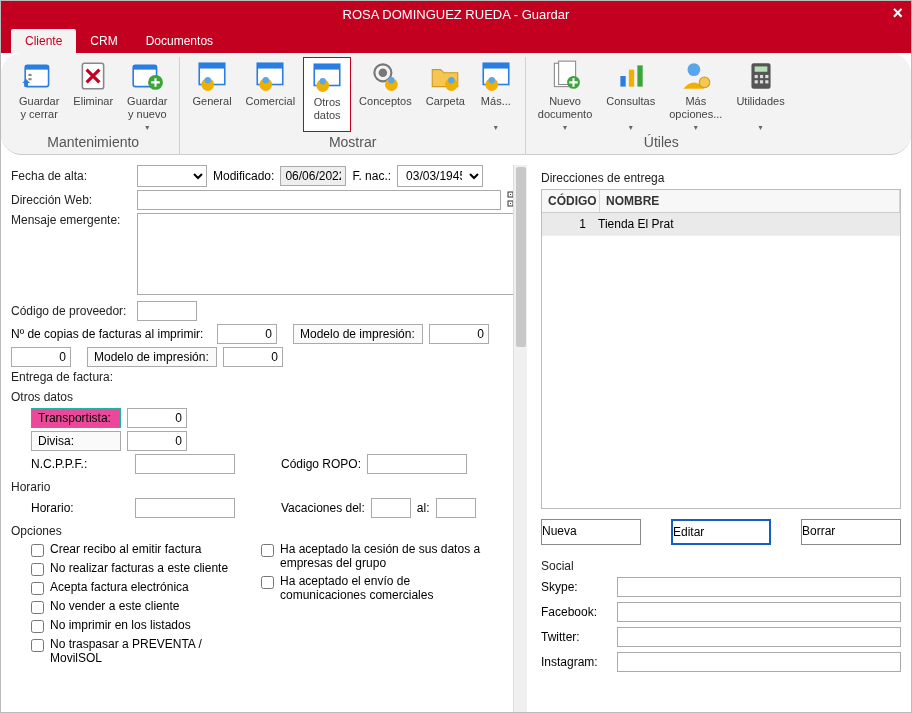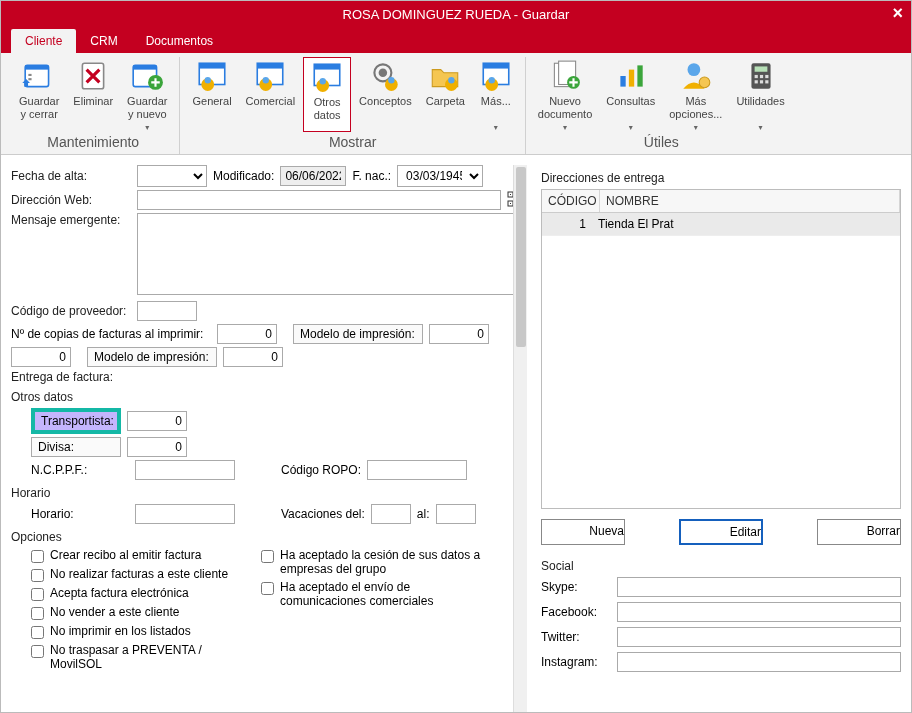--- a/index.html
+++ b/index.html
@@ -9,21 +9,21 @@
 .titlebar { background: #c40020; height: 26px; display: flex; align-items: center; justify-content: center; position: relative; }
 .titlebar .title { color: #fff; font-size: 13px; }
 .titlebar .close { position: absolute; right: 8px; top: 2px; color: #fff; font-size: 18px; font-weight: bold; cursor: pointer; }
 
 
 .tabstrip { background: #c40020; height: 26px; display: flex; align-items: flex-end; padding-left: 10px; }
 .tabstrip .tab { color: #fff; padding: 5px 14px; cursor: pointer; font-size: 12px; }
 .tabstrip .tab.active { background: #f3f3f3; color: #c40020; border-top-left-radius: 2px; border-top-right-radius: 2px; margin-top: 8px; }
 
 
-.ribbon { background: #f3f3f3; border-bottom: 1px solid #ccc; padding: 4px 6px 0 6px; display: flex; }
+.ribbon { background: #f3f3f3; border-bottom: 1px solid #ccc; padding: 4px 6px 0 6px; display: flex; border-radius: 21px; }
 .ribbon-group { display: flex; flex-direction: column; align-items: center; border-right: 1px solid #d0d0d0; padding: 0 6px; }
 .ribbon-group:last-child { border-right: none; }
 .ribbon-buttons { display: flex; gap: 2px; }
 .ribbon-btn { display: flex; flex-direction: column; align-items: center; padding: 2px 6px 0 6px; min-width: 44px; cursor: pointer; text-align: center; line-height: 1.15; }
 .ribbon-btn.active { background: #fff; border: 1px solid #c40020; }
 .ribbon-btn .ricon { width: 34px; height: 34px; margin-bottom: 2px; }
 .ribbon-btn .ricon svg { width: 34px; height: 34px; }
 .ribbon-btn .rlabel { font-size: 11px; color: #444; min-height: 28px; }
 .ribbon-btn .dd { font-size: 8px; color: #666; }
 .ribbon-group-label { font-size: 14px; color: #555; padding: 2px 0 4px 0; }
@@ -44,30 +44,30 @@
 .indent { margin-left: 20px; }
 
 .num { text-align: right; width: 60px; }
 .mini { width: 60px; }
 
 .checkbox-row { display: flex; align-items: flex-start; gap: 6px; margin-bottom: 4px; }
 .checkbox-row input { margin-top: 2px; }
 
 
 .grid-container { border: 1px solid #bcbcbc; height: 320px; display: flex; flex-direction: column; }
-.grid-header { display: flex; background: #f7f7f7; border-bottom: 1px solid #ccc; }
+.grid-header { display: flex; background: #f7f7f7; border-bottom: 1px solid #ccc; font-weight: bold; }
 .grid-header .gh { padding: 4px 6px; border-right: 1px solid #d6d6d6; font-size: 12px; color: #333; }
 .grid-body { flex: 1; overflow-y: auto; }
 .grid-row { display: flex; border-bottom: 1px solid #eee; background: #eaeaea; }
 .grid-row .gc { padding: 4px 6px; }
 .gc-code { width: 50px; text-align: right; }
 .gc-name { flex: 1; }
 
 .btnrow { display: flex; gap: 18px; margin-top: 10px; justify-content: space-between; }
-.stdbtn { border: 1px solid #888; background: #fff; padding: 4px 0; width: 84px; text-align: right; cursor: pointer; }
+.stdbtn { border: 1px solid #888; background: #fff; padding: 4px 0; width: 100px; text-align: left; cursor: pointer; }
 .stdbtn.primary { border: 2px solid #1560bd; }
 
 .social-row { display: flex; align-items: center; margin-bottom: 5px; gap: 6px; }
 .social-row .slbl { width: 70px; }
 .social-row input { flex: 1; }
 
 .fake-scroll { position: absolute; right: 0; top: 0; bottom: 0; width: 14px; background: #f0f0f0; border-left: 1px solid #ddd; }
 .fake-scroll .thumb { width: 10px; margin: 2px auto; background: #c8c8c8; height: 180px; border-radius: 2px; }
 </style>
 </head>
@@ -293,21 +293,21 @@
       <input type="text" class="num" value="0" style="">
     </div>
 
     <div class="form-row">
       <span class="lbl">Entrega de factura:</span>
     </div>
 
     <div class="section-title">Otros datos</div>
 
     <div class="form-row indent">
-      <span style="border:4px solid #14b8a6;padding:2px 6px;width:90px;background:#c4b5fd">Transportista:</span>
+      <span style="border:1px solid #14b8a6;padding:2px 6px;width:90px;background:#ec4899">Transportista:</span>
       <input type="text" class="num" value="0" style="">
     </div>
     <div class="form-row indent">
       <span style="border:1px solid #aaa;padding:2px 6px;width:90px;background:#fafafa">Divisa:</span>
       <input type="text" class="num" value="0" style="">
     </div>
     <div class="form-row indent">
       <span style="width:98px">N.C.P.P.F.:</span>
       <input type="text" style="width: 100px;">
       <span style="margin-left:40px">Código ROPO:</span>

